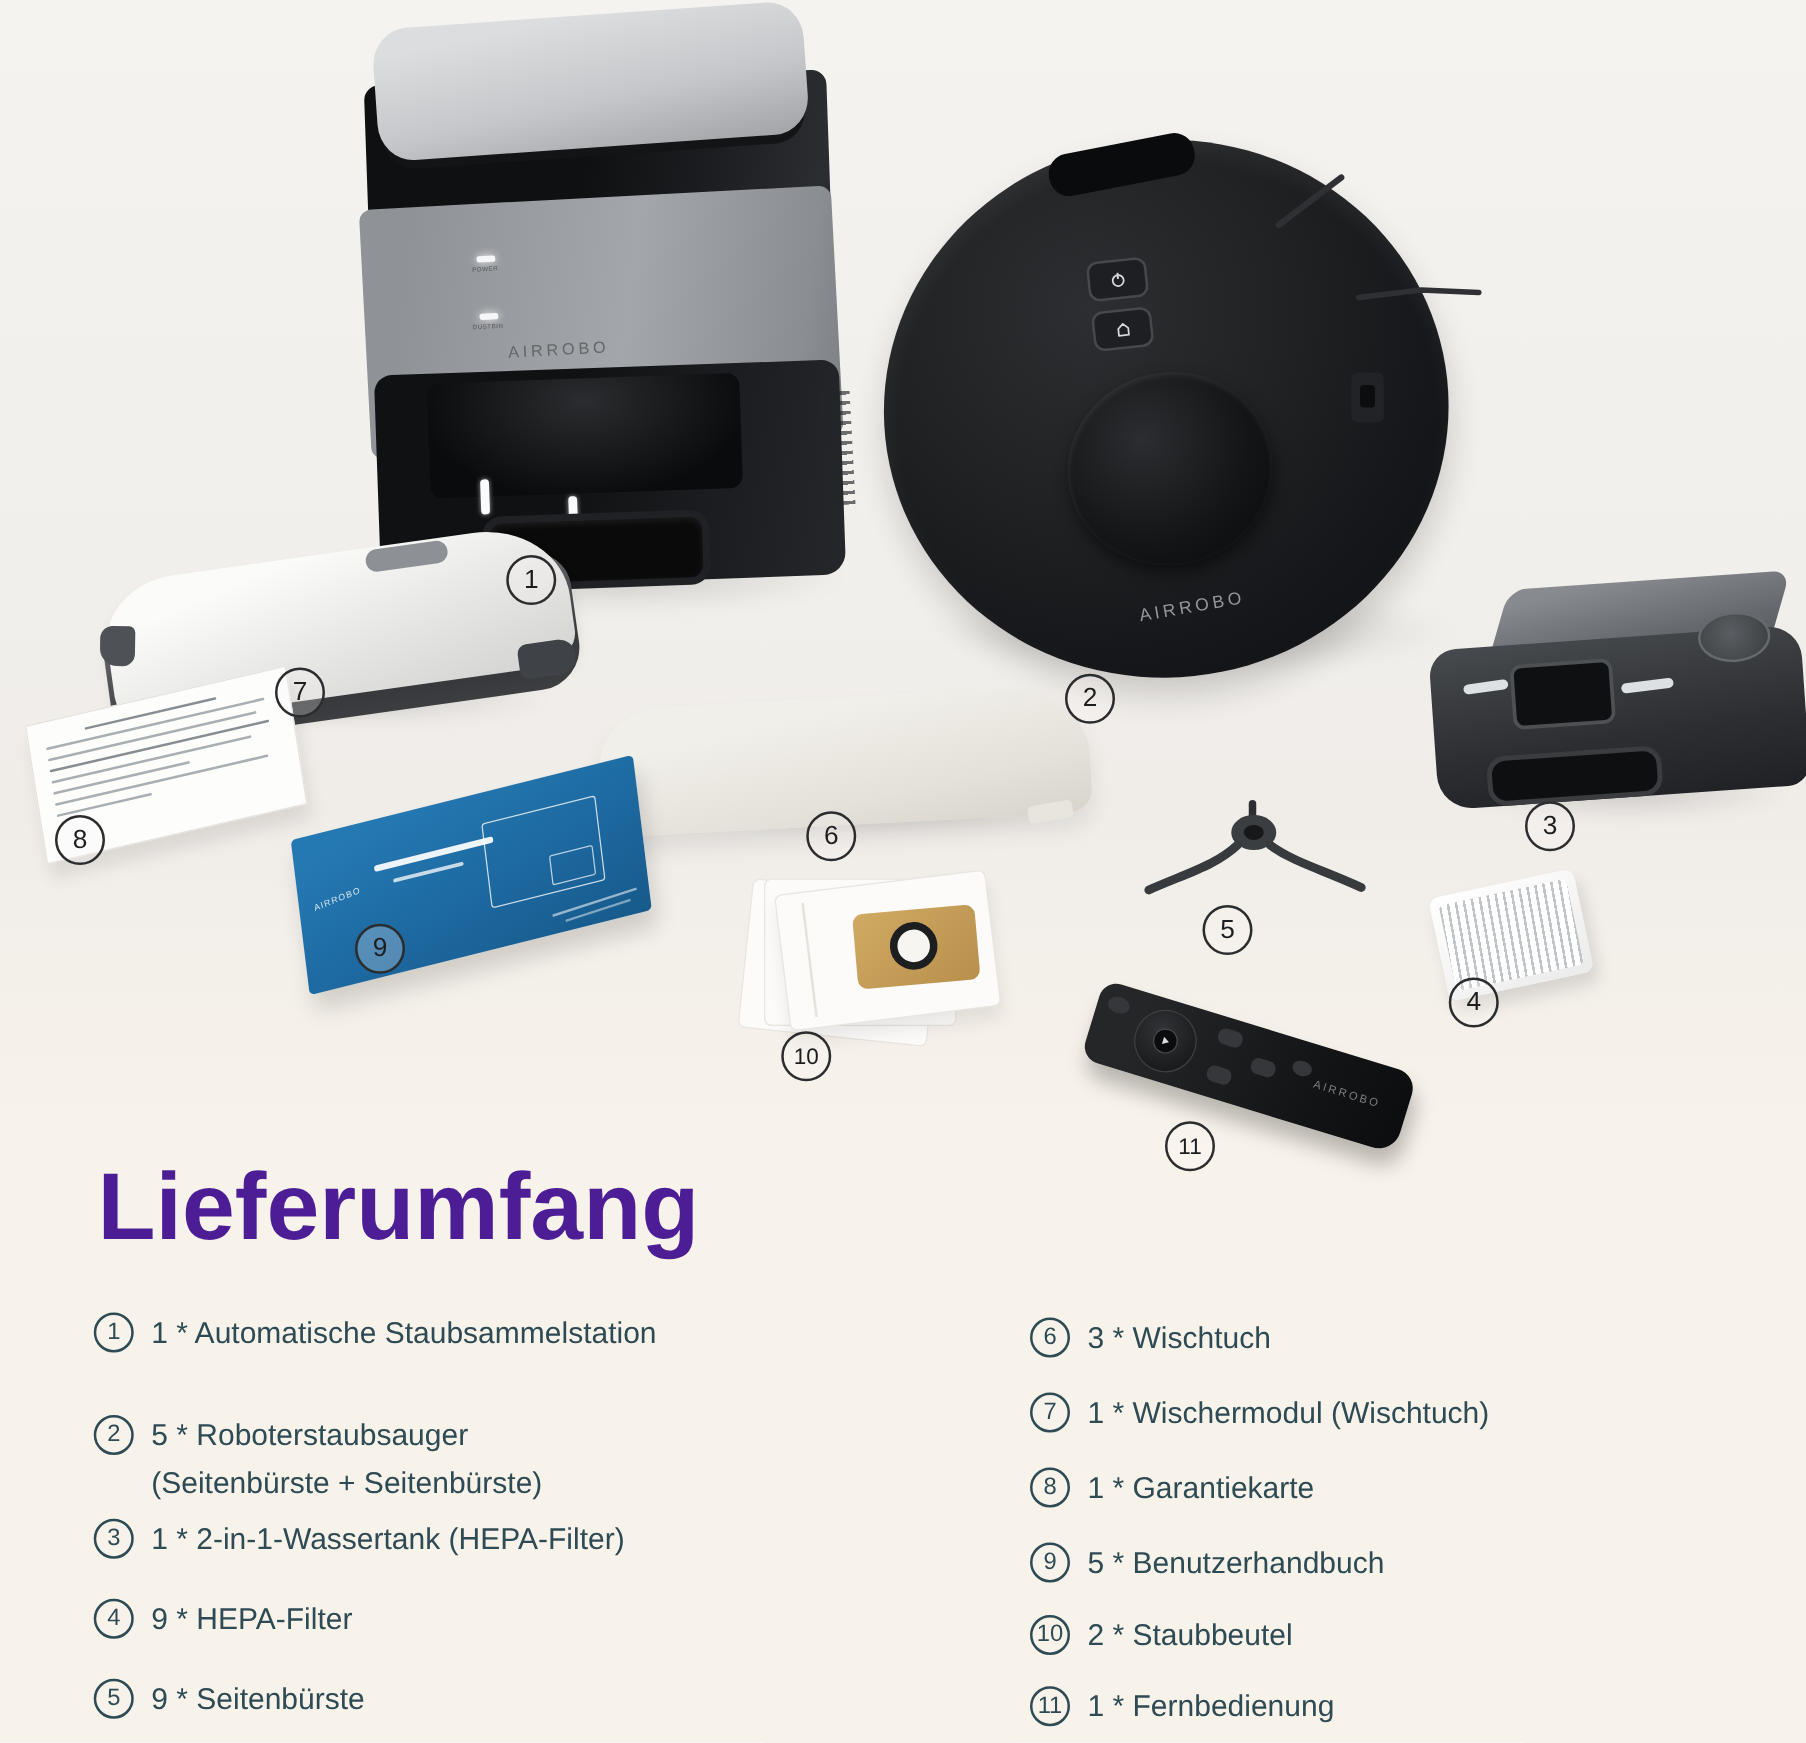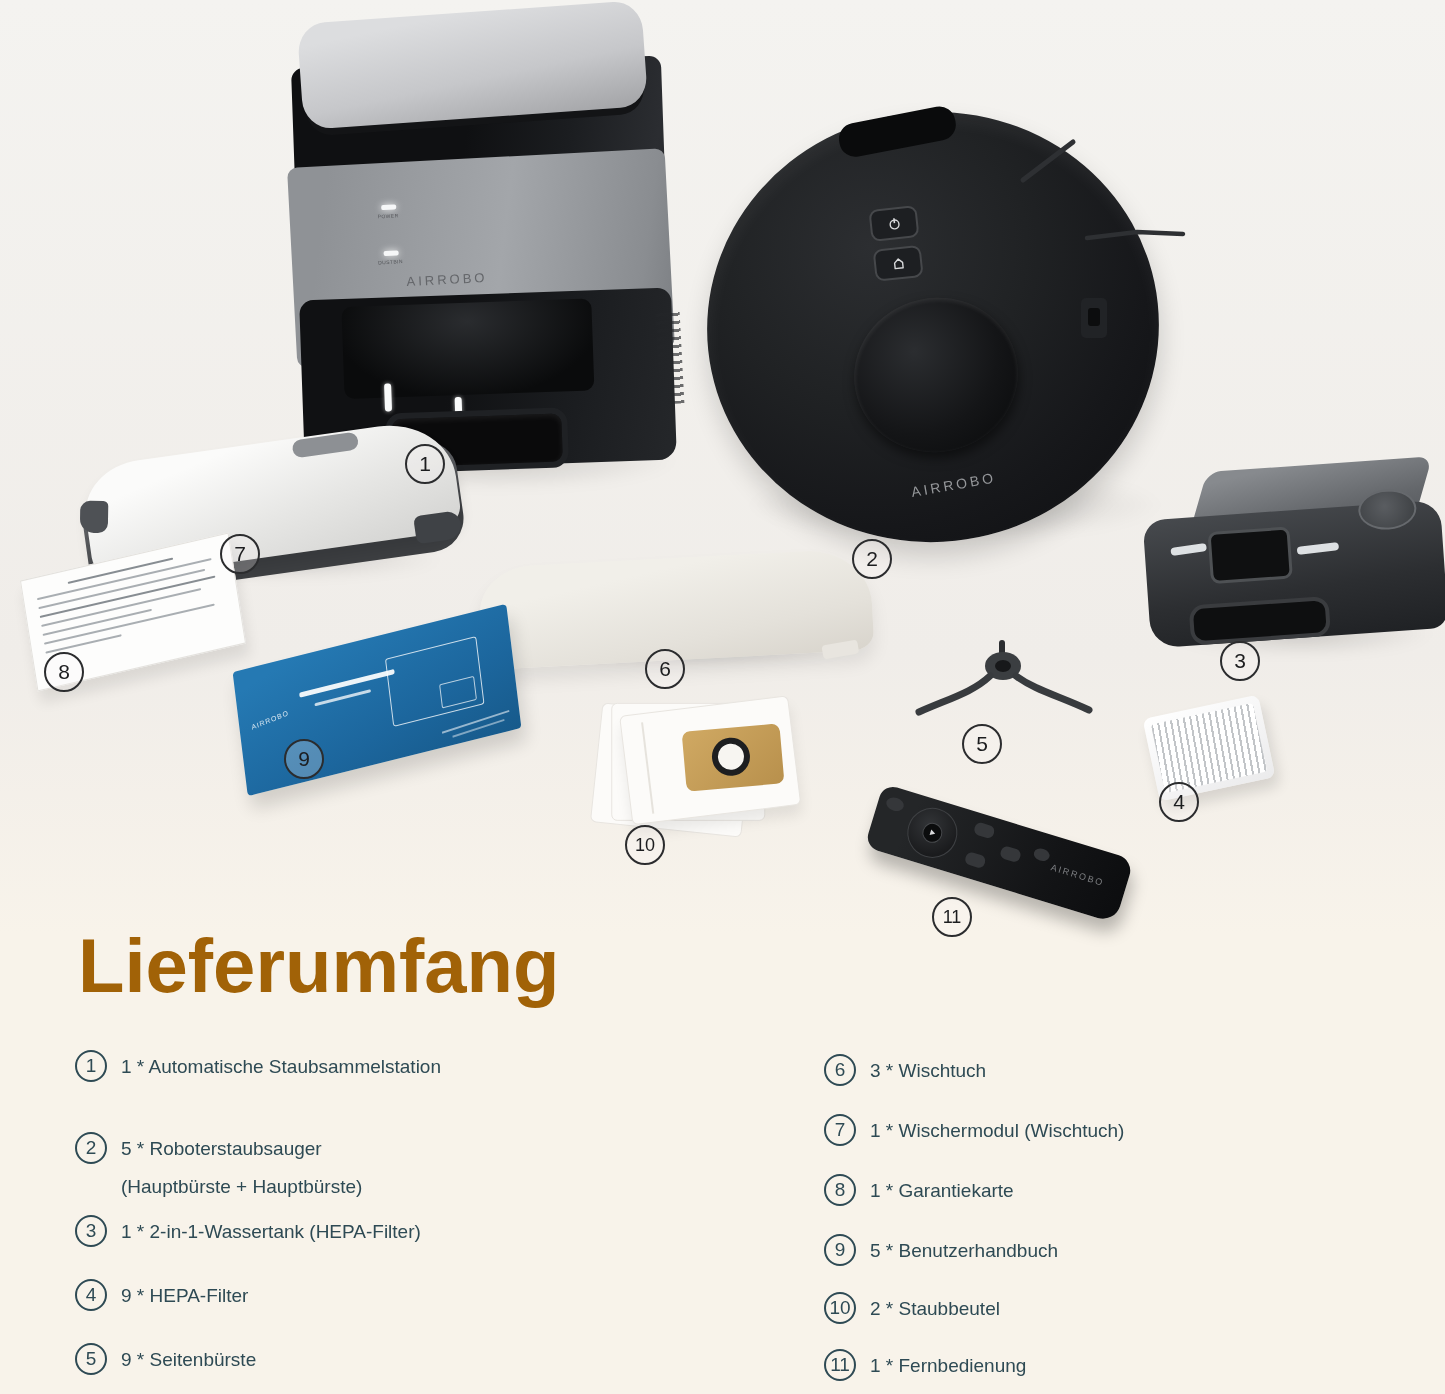--- a/index.html
+++ b/index.html
@@ -139,25 +139,25 @@
         box-shadow:6px 12px 16px rgba(0,0,0,.25);}
   .rm-dpad{position:absolute;left:36px;top:8px;width:50px;height:50px;border-radius:50%;
         background:radial-gradient(circle at 40% 35%,#323437,#1a1b1d 72%);border:1px solid #3e4043;box-sizing:border-box;}
   .rm-center{position:absolute;left:14px;top:14px;width:20px;height:20px;border-radius:50%;
         background:#0b0c0d;border:1px solid #47494c;box-sizing:border-box;display:flex;align-items:center;justify-content:center;}
   .rm-play{width:0;height:0;border-left:5px solid #d9dadc;border-top:3px solid transparent;border-bottom:3px solid transparent;}
   .rm-btn{position:absolute;background:#35373a;border-radius:6px;}
   .rm-brand{position:absolute;right:22px;top:26px;font-size:9px;letter-spacing:2px;color:#7d7f82;}
 
   
-  .title{position:absolute;left:78px;top:922px;font-size:76px;font-weight:bold;color:#a16207;letter-spacing:0;}
+  .title{position:absolute;left:78px;top:922px;font-size:76px;font-weight:bold;color:#4c1d95;letter-spacing:0;}
   .legend-item{position:absolute;display:flex;gap:14px;align-items:flex-start;color:#2e4a54;}
   .lbadge{flex:none;width:32px;height:32px;margin-top:2px;border:2px solid #2e4a54;border-radius:50%;
         box-sizing:border-box;display:flex;align-items:center;justify-content:center;font-size:19px;}
-  .ltext{font-size:19px;line-height:38px;}
+  .ltext{font-size:24px;line-height:38px;}
   .ltext span{display:block;}
 
   .icon-svg{display:block;}
 </style>
 </head>
 <body>
 
 <div class="page">
   <div class="photo-area">
 
@@ -316,21 +316,21 @@
   <div class="legend-item" style="left:75px;top:1048px;">
     <span class="lbadge">1</span>
     <span class="ltext">
       <span>1 * Automatische Staubsammelstation</span>
     </span>
   </div>
   <div class="legend-item" style="left:75px;top:1130px;">
     <span class="lbadge">2</span>
     <span class="ltext">
       <span>5 * Roboterstaubsauger</span>
-      <span>(Hauptbürste + Hauptbürste)</span>
+      <span>(Seitenbürste + Seitenbürste)</span>
     </span>
   </div>
   <div class="legend-item" style="left:75px;top:1213px;">
     <span class="lbadge">3</span>
     <span class="ltext">
       <span>1 * 2-in-1-Wassertank (HEPA-Filter)</span>
     </span>
   </div>
   <div class="legend-item" style="left:75px;top:1277px;">
     <span class="lbadge">4</span>

